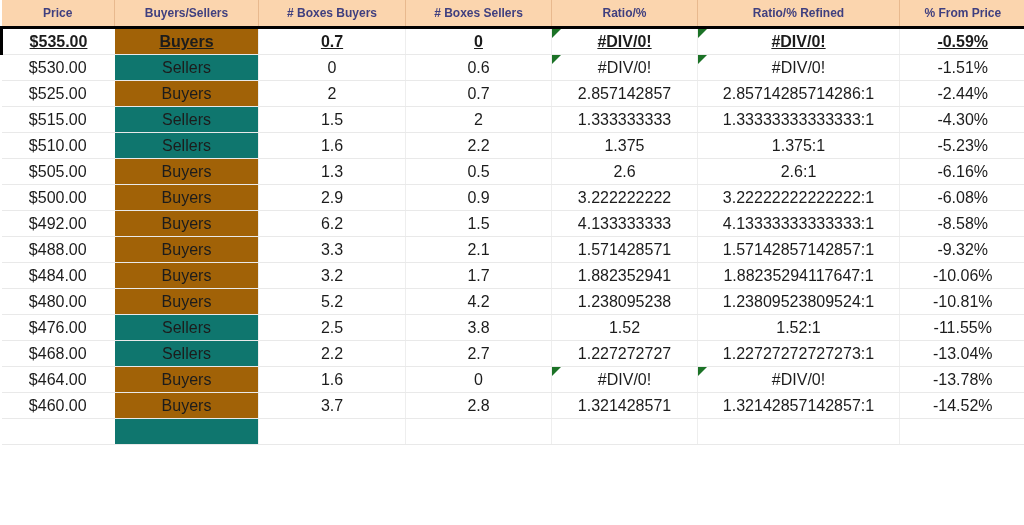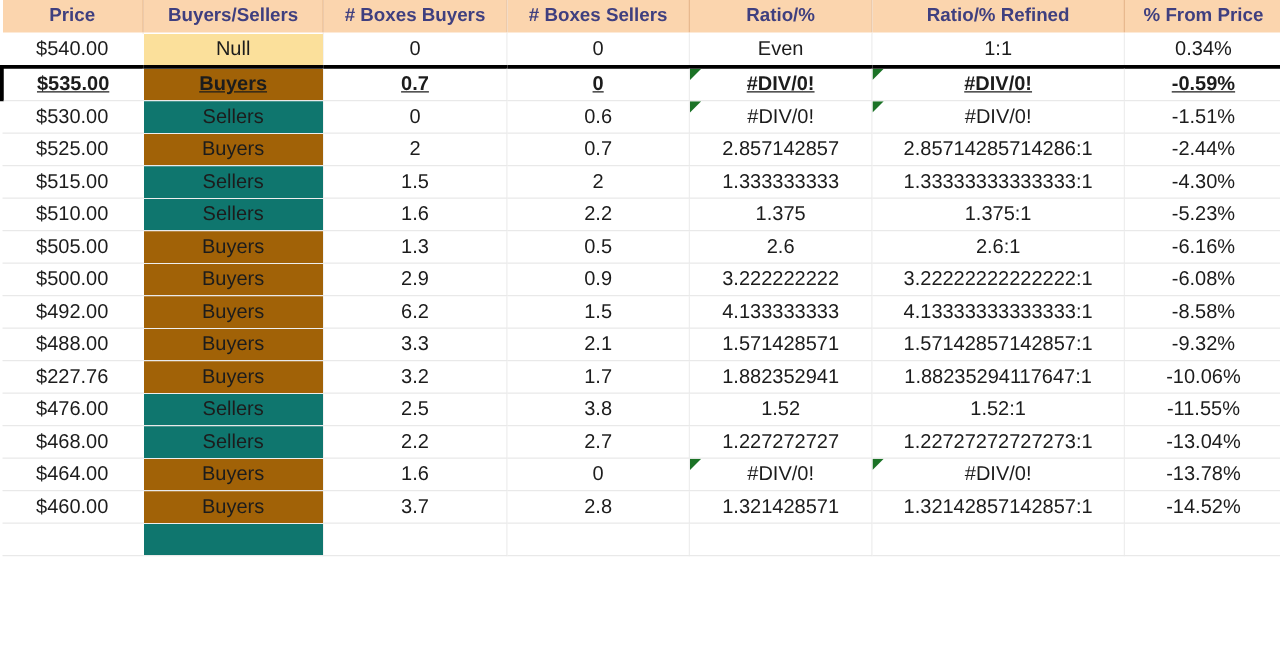--- a/index.html
+++ b/index.html
@@ -23,21 +23,21 @@
   #sheet col.c-bb         { width: 147px; }
   #sheet col.c-bsel       { width: 146px; }
   #sheet col.c-ratio      { width: 146px; }
   #sheet col.c-refined    { width: 202px; }
   #sheet col.c-pct        { width: 126px; }
 
   #sheet thead th {
     background: #fbd5ae;
     color: #3f3f7f;
     font-weight: bold;
-    font-size: 15px;
+    font-size: 12px;
     height: 26px;
     line-height: 26px;
     padding: 0;
     text-align: center;
     border-right: 1px solid #e8b98e;
     border-bottom: 1px solid #ffffff;
     white-space: nowrap;
     overflow: hidden;
   }
   #sheet thead th:last-child { border-right: none; }
@@ -125,29 +125,20 @@
       <th>Price</th>
       <th>Buyers/Sellers</th>
       <th># Boxes Buyers</th>
       <th># Boxes Sellers</th>
       <th>Ratio/%</th>
       <th>Ratio/% Refined</th>
       <th>% From Price</th>
     </tr>
   </thead>
   <tbody id="sheet-body">
-      <tr>
-        <td class="col-price">$540.00</td>
-        <td class="st-null">Null</td>
-        <td>0</td>
-        <td>0</td>
-        <td>Even</td>
-        <td>1:1</td>
-        <td>0.34%</td>
-      </tr>
       <tr class="selected">
         <td class="col-price">$535.00</td>
         <td class="st-buyers">Buyers</td>
         <td>0.7</td>
         <td>0</td>
         <td><span class="err-mark"></span>#DIV/0!</td>
         <td><span class="err-mark"></span>#DIV/0!</td>
         <td>-0.59%</td>
       </tr>
       <tr>
@@ -216,29 +207,38 @@
       <tr>
         <td class="col-price">$488.00</td>
         <td class="st-buyers">Buyers</td>
         <td>3.3</td>
         <td>2.1</td>
         <td>1.571428571</td>
         <td>1.57142857142857:1</td>
         <td>-9.32%</td>
       </tr>
       <tr>
-        <td class="col-price">$227.76</td>
+        <td class="col-price">$484.00</td>
         <td class="st-buyers">Buyers</td>
         <td>3.2</td>
         <td>1.7</td>
         <td>1.882352941</td>
         <td>1.88235294117647:1</td>
         <td>-10.06%</td>
       </tr>
       <tr>
+        <td class="col-price">$480.00</td>
+        <td class="st-buyers">Buyers</td>
+        <td>5.2</td>
+        <td>4.2</td>
+        <td>1.238095238</td>
+        <td>1.23809523809524:1</td>
+        <td>-10.81%</td>
+      </tr>
+      <tr>
         <td class="col-price">$476.00</td>
         <td class="st-sellers">Sellers</td>
         <td>2.5</td>
         <td>3.8</td>
         <td>1.52</td>
         <td>1.52:1</td>
         <td>-11.55%</td>
       </tr>
       <tr>
         <td class="col-price">$468.00</td>

